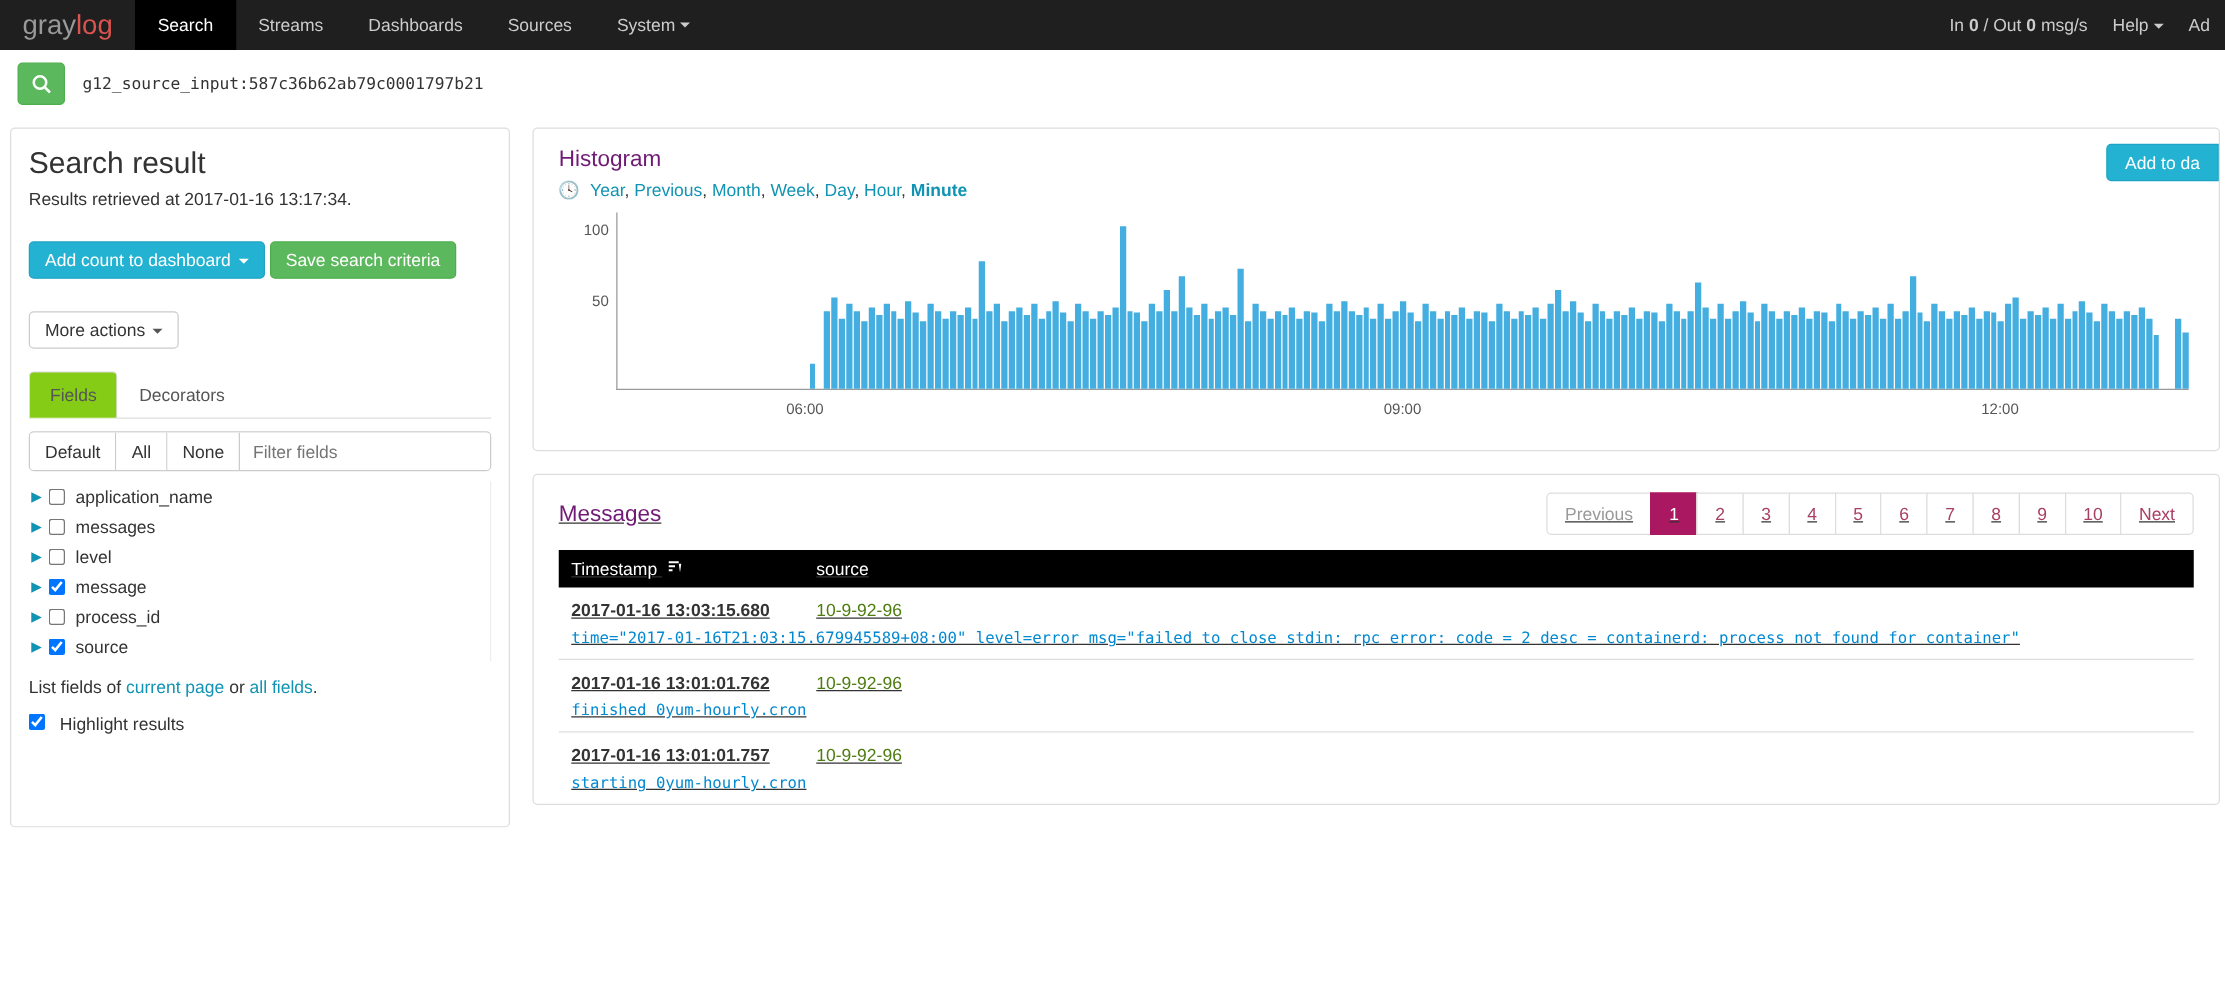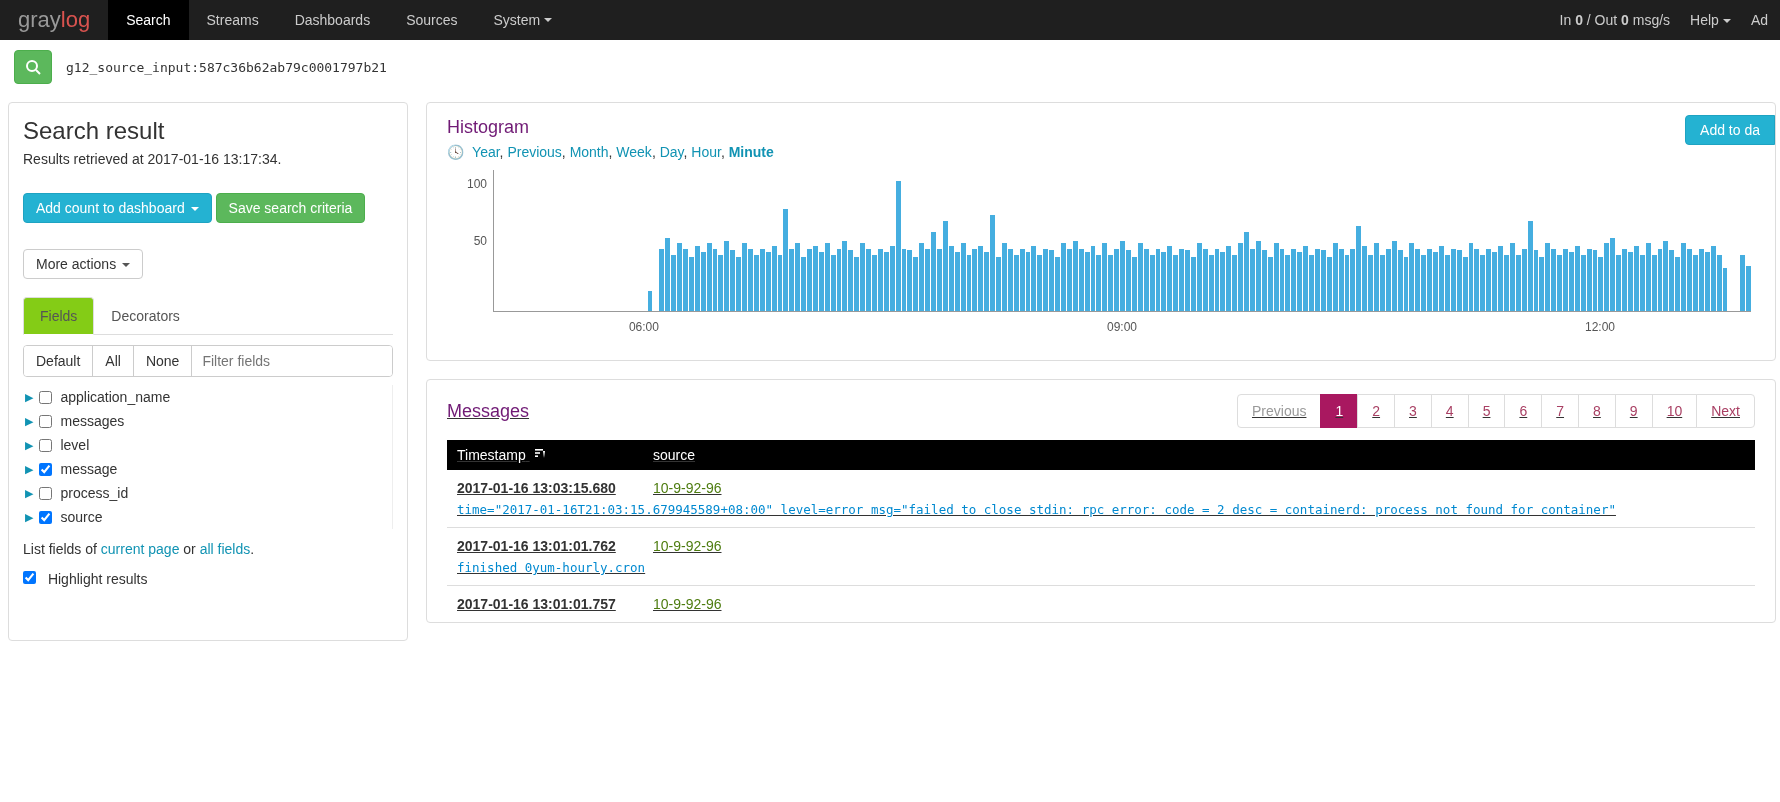--- a/index.html
+++ b/index.html
@@ -489,18 +489,19 @@
               <div class="ts">2017-01-16 13:01:01.762</div>
               <div class="src">10-9-92-96</div>
             </div>
             <div class="body">finished 0yum-hourly.cron</div>
           </div>
           <div class="msg-row">
             <div class="row1">
               <div class="ts">2017-01-16 13:01:01.757</div>
               <div class="src">10-9-92-96</div>
             </div>
+            <div class="body">starting 0yum-hourly.cron</div>
           </div>
         </div>
     </div>
 
   </div>
 </div>
 
 </body></html>

